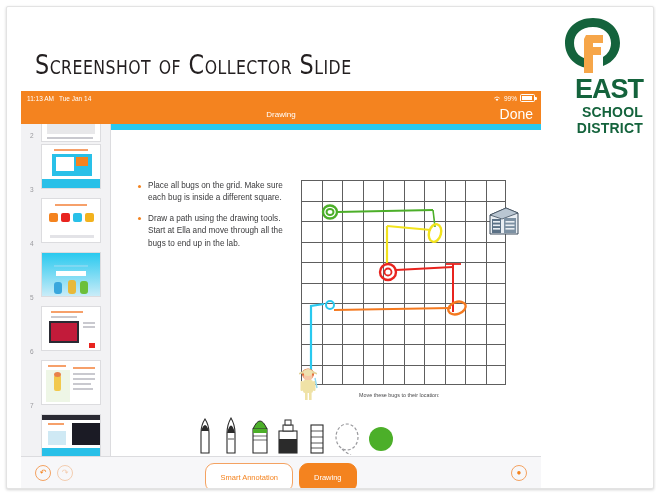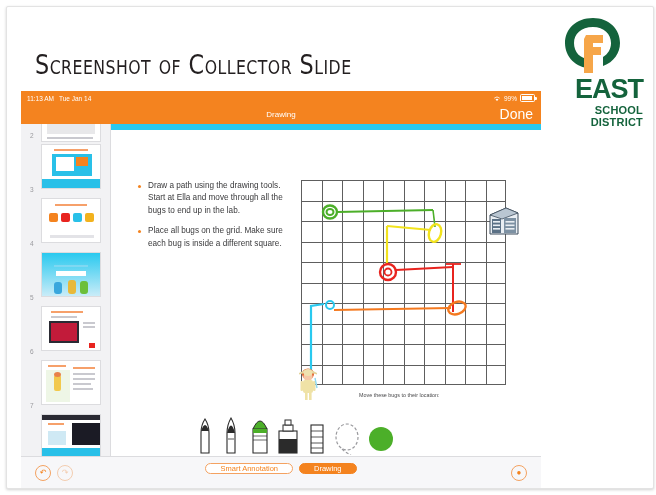--- a/index.html
+++ b/index.html
@@ -35,21 +35,21 @@
     text-align:right;
   }
   .logo-mark{width:68px;height:62px;display:block;margin:0 auto;}
   .logo-east,.logo-penn{
     display:block;font-family:"Liberation Sans",sans-serif;
     font-weight:bold;color:#14633c;letter-spacing:-1px;
     line-height:.92;font-size:27px;
   }
   .logo-sd{
     display:block;font-family:"Liberation Sans",sans-serif;
-    font-weight:bold;color:#14633c;font-size:11px;letter-spacing:.2px;
+    font-weight:bold;color:#14633c;font-size:14px;letter-spacing:.2px;
     margin-top:2px;
   }
   
   .ipad{
     position:absolute;left:14px;top:84px;width:520px;height:397px;
     background:#f2f2f4;overflow:hidden;
   }
   .statusbar{
     position:absolute;left:0;top:0;width:100%;height:14px;
     background:#f4831f;color:#fff;font-size:6.5px;
@@ -148,21 +148,21 @@
   }
   .circ-btn{
     position:absolute;top:8px;width:14px;height:14px;border-radius:50%;
     border:1px solid #f4a261;color:#f4831f;font-size:8px;line-height:13px;text-align:center;
   }
   .circ-btn.dim{border-color:#f3cdb0;color:#f3cdb0;}
   .pillrow{
     position:absolute;left:0;right:0;top:6px;display:flex;justify-content:center;gap:6px;
   }
   .pill{
-    font-size:7.5px;padding:0 14px;border-radius:9px;white-space:nowrap;
+    font-size:7.5px;padding:9px 14px;border-radius:9px;white-space:nowrap;
   }
   .pill.outline{border:1px solid #f4a261;color:#f4831f;background:#fff;}
   .pill.filled{background:#f4831f;color:#fff;border:1px solid #f4831f;}
 </style>
 </head>
 <body>
 
 <div class="page">
  <div class="slide-frame">
 
@@ -288,22 +288,22 @@
         </div>
 
       </div>
       <div class="sb-divider"></div>
 
       <div class="canvas">
         <div class="cyanbar"></div>
 
 
         <div class="bullets">
+          <div class="bullet">Place all bugs on the grid. Make sure each bug is inside a different square.</div>
           <div class="bullet">Draw a path using the drawing tools. Start at Ella and move through all the bugs to end up in the lab.</div>
-          <div class="bullet">Place all bugs on the grid. Make sure each bug is inside a different square.</div>
         </div>
 
         <div class="gridwrap">
           <div class="grid"></div>
 
           <svg style="position:absolute;left:0;top:0;width:205px;height:205px;pointer-events:none;" viewBox="0 0 205 205">
 
             <g>
               <ellipse cx="29" cy="32" rx="7" ry="6.5" fill="none" stroke="#4caf29" stroke-width="2.4"></ellipse>
               <ellipse cx="29" cy="32" rx="3.5" ry="3" fill="none" stroke="#4caf29" stroke-width="2"></ellipse>

